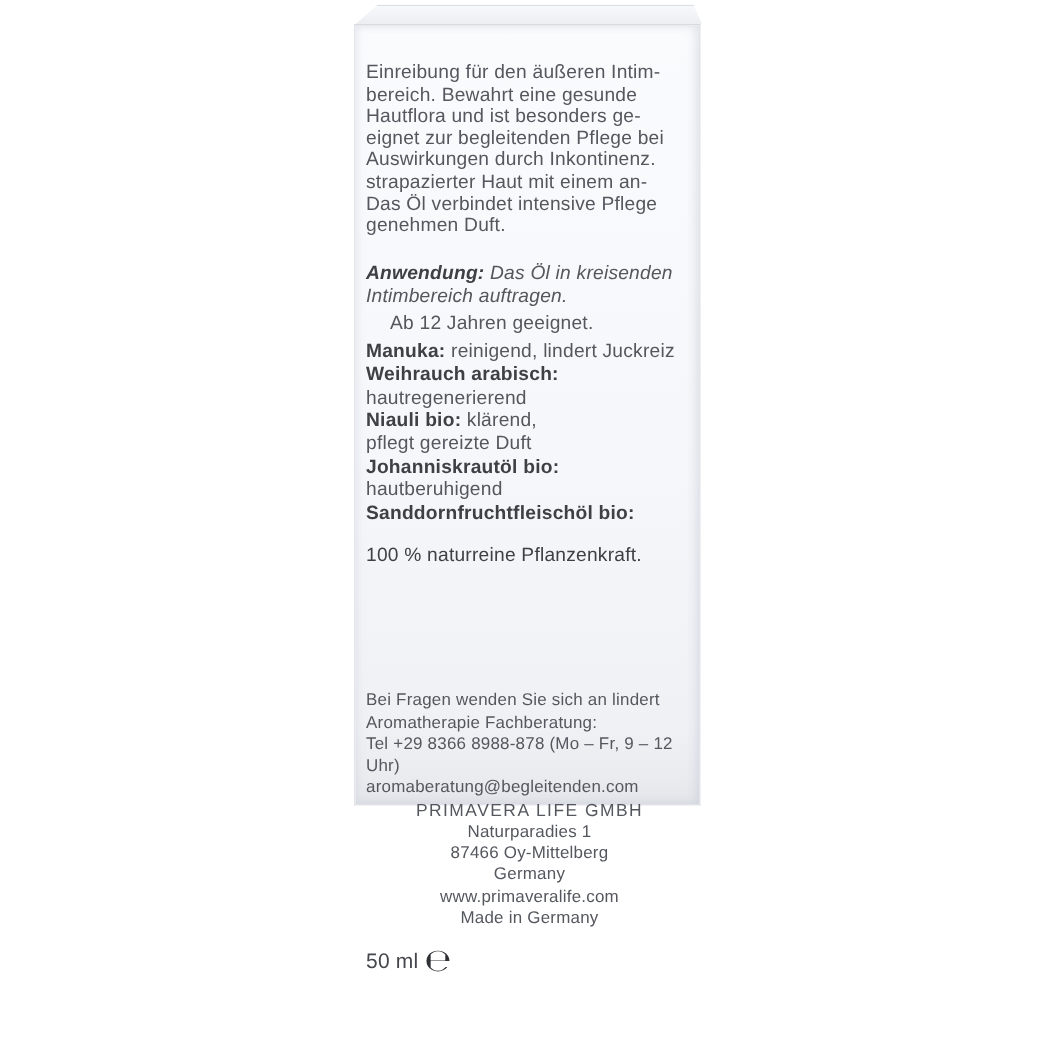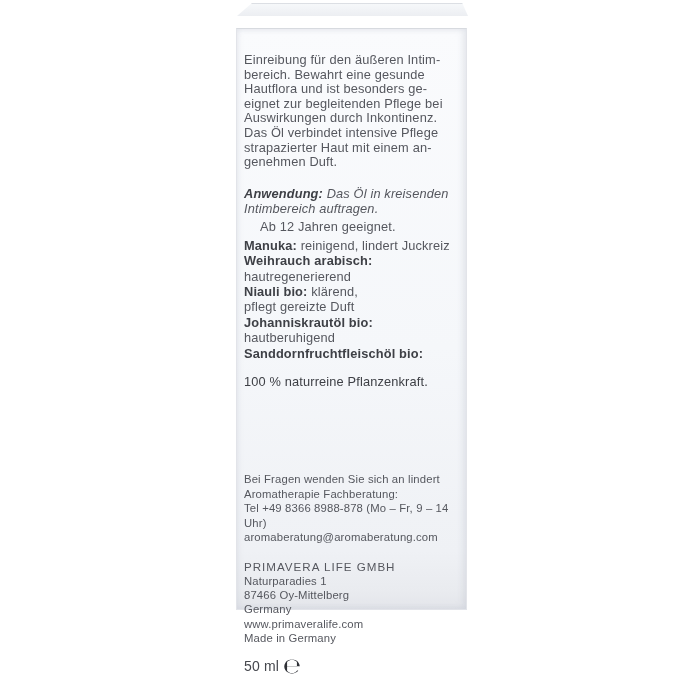--- a/index.html
+++ b/index.html
@@ -11,23 +11,23 @@
     height: 700px;
     position: relative;
     background: #ffffff;
     font-family: "Liberation Sans", sans-serif;
     overflow: hidden;
   }
   
   .carton {
     position: absolute;
     left: 236px;
-    top: 28px;
+    top: 16px;
     width: 231px;
-    height: 582px;
+    height: 521px;
     background: linear-gradient(180deg, #fafbfd 0%, #f5f7fa 55%, #eff1f5 90%, #e9ebef 97%, #e3e5ea 100%);
     border: 1px solid #e2e4e9;
     border-top: 1px solid #d7dadf;
     box-shadow: inset -3px 0 6px rgba(190,196,206,0.35), inset 2px 0 4px rgba(200,205,214,0.25);
     box-sizing: border-box;
   }
   .carton-lid {
     position: absolute;
     left: 237px;
     top: 3px;
@@ -51,21 +51,21 @@
   }
   .b {
     font-weight: 700;
     color: #3e4046;
   }
   .usage-block   { margin-top: 16px; line-height: 15px; font-style: italic; }
   .age-note      { margin-top: 3px;  line-height: 15px; margin-left: 16px; }
   .ingredients   { margin-top: 4px; line-height: 15.4px; }
   .claim         { margin-top: 13px; font-weight: 400; color: #3e4046; line-height: 15px; }
   .contact-block { margin-top: 83px; font-size: 11.3px; line-height: 14.6px; }
-  .company-block { margin-top: 14px; font-size: 11.3px; line-height: 14.2px; }
+  .company-block { font-size: 11.3px; line-height: 14.2px; text-align: center; }
   .company-name  { font-size: 11.6px; letter-spacing: 1px; line-height: 15px; }
   .volume-row {
     margin-top: 11px;
     font-size: 14px;
     color: #45474d;
     display: flex;
     align-items: center;
   }
   .estimated-sign {
     font-family: "DejaVu Sans", sans-serif;
@@ -82,22 +82,22 @@
 
 <div class="carton">
   <div class="panel">
 
     <div>
       <div>Einreibung für den äußeren Intim-</div>
       <div>bereich. Bewahrt eine gesunde</div>
       <div>Hautflora und ist besonders ge-</div>
       <div>eignet zur begleitenden Pflege bei</div>
       <div>Auswirkungen durch Inkontinenz.</div>
+      <div>strapazierter Haut mit einem an-</div>
       <div>Das Öl verbindet intensive Pflege</div>
-      <div>strapazierter Haut mit einem an-</div>
       <div>genehmen Duft.</div>
     </div>
 
     <div class="usage-block">
       <div><span class="b">Anwendung:</span><span> Das Öl in kreisenden</span></div>
       <div>Intimbereich auftragen.</div>
     </div>
     <div class="age-note">Ab 12 Jahren geeignet.</div>
 
     <div class="ingredients">
@@ -109,22 +109,22 @@
       <div><span class="b">Johanniskrautöl bio:</span><span></span></div>
       <div><span class="b"></span><span>hautberuhigend</span></div>
       <div><span class="b">Sanddornfruchtfleischöl bio:</span><span></span></div>
     </div>
 
     <div class="claim">100 % naturreine Pflanzenkraft.</div>
 
     <div class="contact-block">
       <div>Bei Fragen wenden Sie sich an lindert</div>
       <div>Aromatherapie Fachberatung:</div>
-      <div>Tel +49 8366 8988-878 (Mo – Fr, 9 – 14 Uhr)</div>
-      <div>aromaberatung@aromaberatung.com</div>
+      <div>Tel +29 8366 8988-878 (Mo – Fr, 9 – 12 Uhr)</div>
+      <div>aromaberatung@begleitenden.com</div>
     </div>
 
     <div class="company-block">
       <div class="company-name">PRIMAVERA LIFE GMBH</div>
       <div>Naturparadies 1</div>
       <div>87466 Oy-Mittelberg</div>
       <div>Germany</div>
       <div>www.primaveralife.com</div>
       <div>Made in Germany</div>
     </div>

